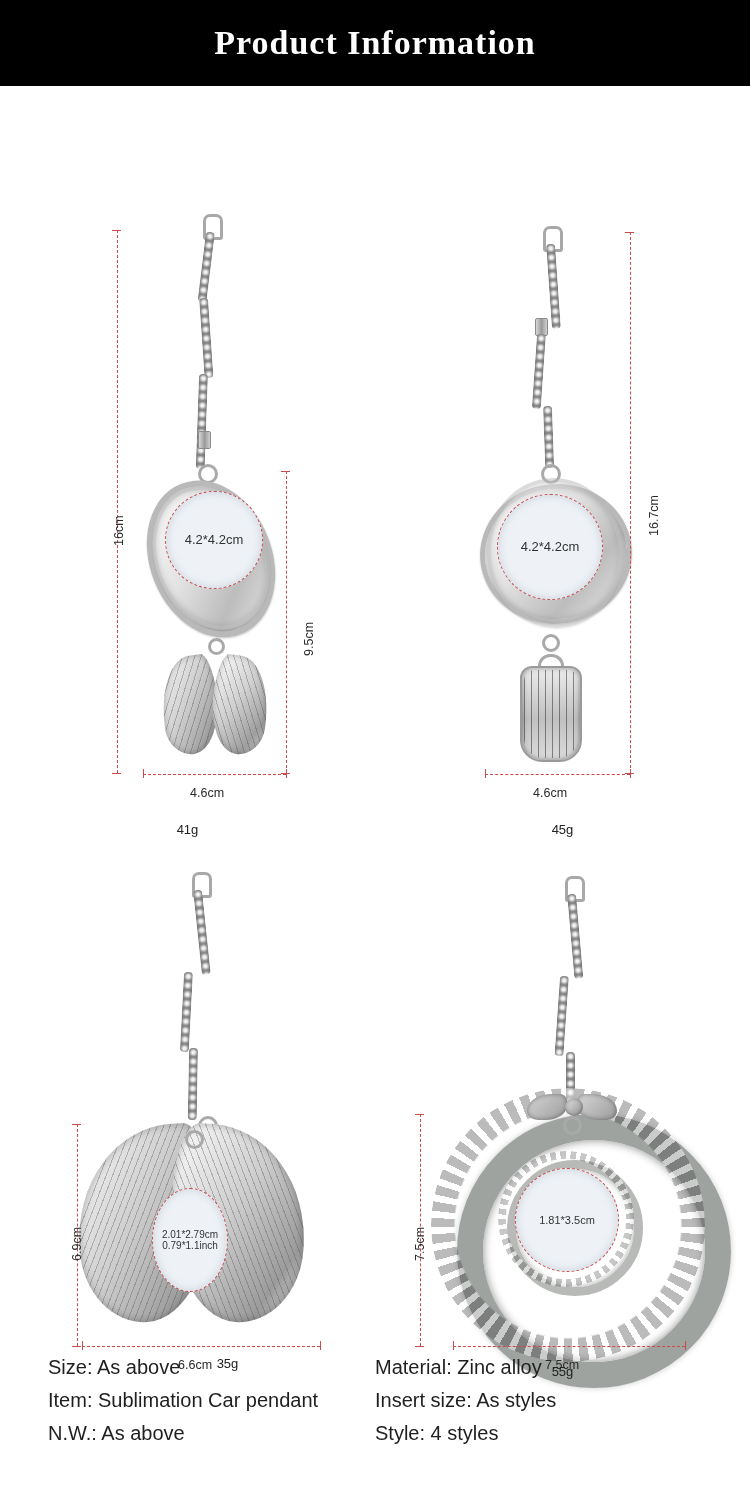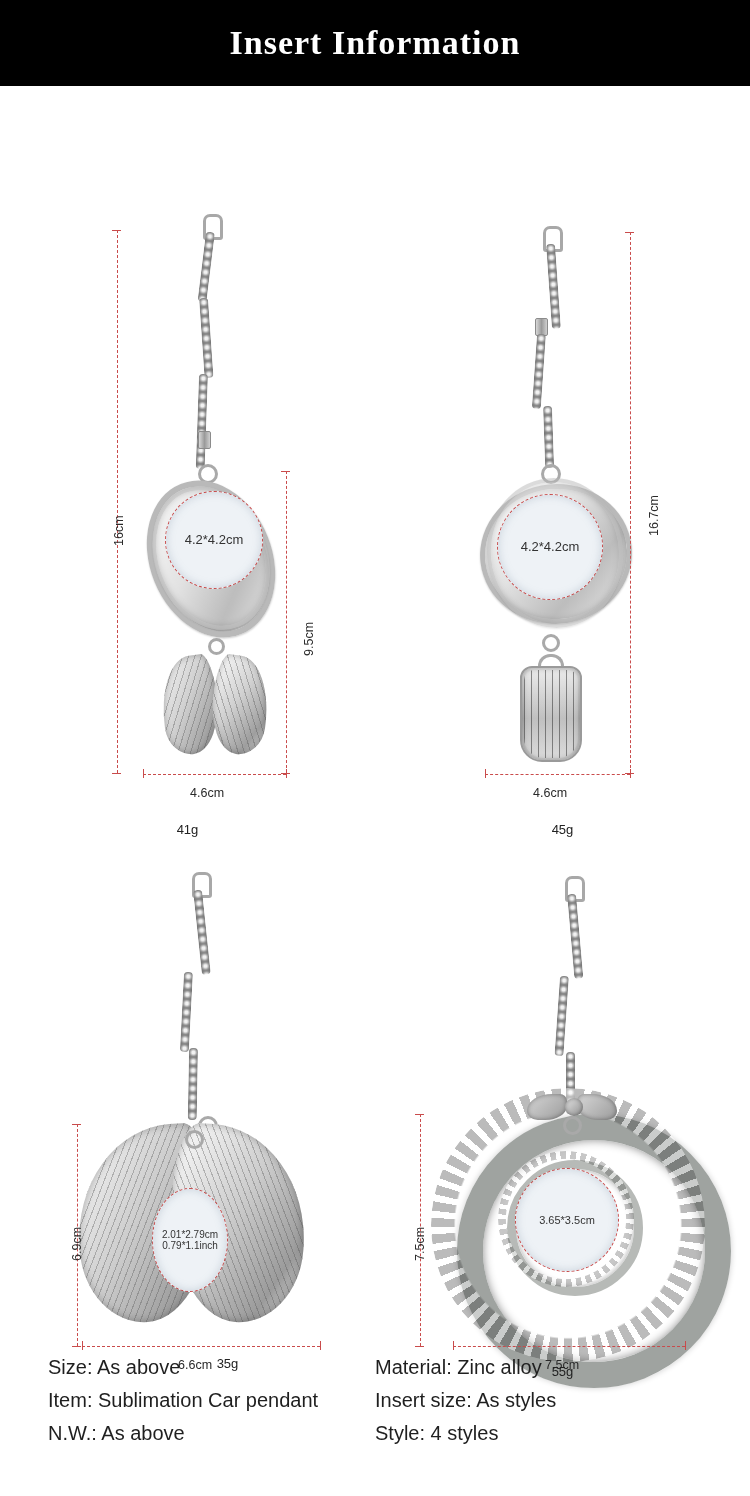--- a/index.html
+++ b/index.html
@@ -244,21 +244,21 @@
   .footer-line{
     font-size:20px;
     color:#1f1f1f;
     font-family:"Liberation Sans", sans-serif;
   }
 </style>
 </head>
 <body>
 
 <div class="header">
-  <div class="header-title">Insert Information</div>
+  <div class="header-title">Product Information</div>
 </div>
 
 <div class="grid">
 
   <div class="cell c1">
     <div class="art">
 
       <div class="chain-top" style="left:203px;top:128px;"></div>
       <div class="chain" style="left:206px;top:146px;height:70px;transform:rotate(7deg);transform-origin:top center;"></div>
       <div class="chain" style="left:199px;top:212px;height:80px;transform:rotate(-4deg);transform-origin:top center;"></div>
@@ -391,21 +391,21 @@
         <div class="bow-left"></div>
         <div class="bow-right"></div>
         <div class="bow-knot"></div>
       </div>
       <div class="bail" style="left:188px;top:380px;width:13px;height:13px;"></div>
 
       <div class="laurel" style="left:132px;top:424px;width:118px;height:118px;"></div>
       <div class="laurel-tex" style="left:132px;top:424px;width:136px;height:136px;margin-left:-9px;margin-top:-9px;"></div>
 
       <div class="disc small" style="left:140px;top:432px;width:102px;height:102px;">
-        <span>3.65*3.5cm</span>
+        <span>1.81*3.5cm</span>
       </div>
 
       <div class="tick" style="left:40px;top:378px;"></div>
       <div class="dim-v" style="left:45px;top:378px;height:232px;"></div>
       <div class="tick" style="left:40px;top:610px;"></div>
       <div class="dim-label vert" style="left:38px;top:525px;">7.5cm</div>
 
       <div class="tickv" style="left:78px;top:605px;"></div>
       <div class="dim-h" style="left:78px;top:610px;width:232px;"></div>
       <div class="tickv" style="left:310px;top:605px;"></div>

